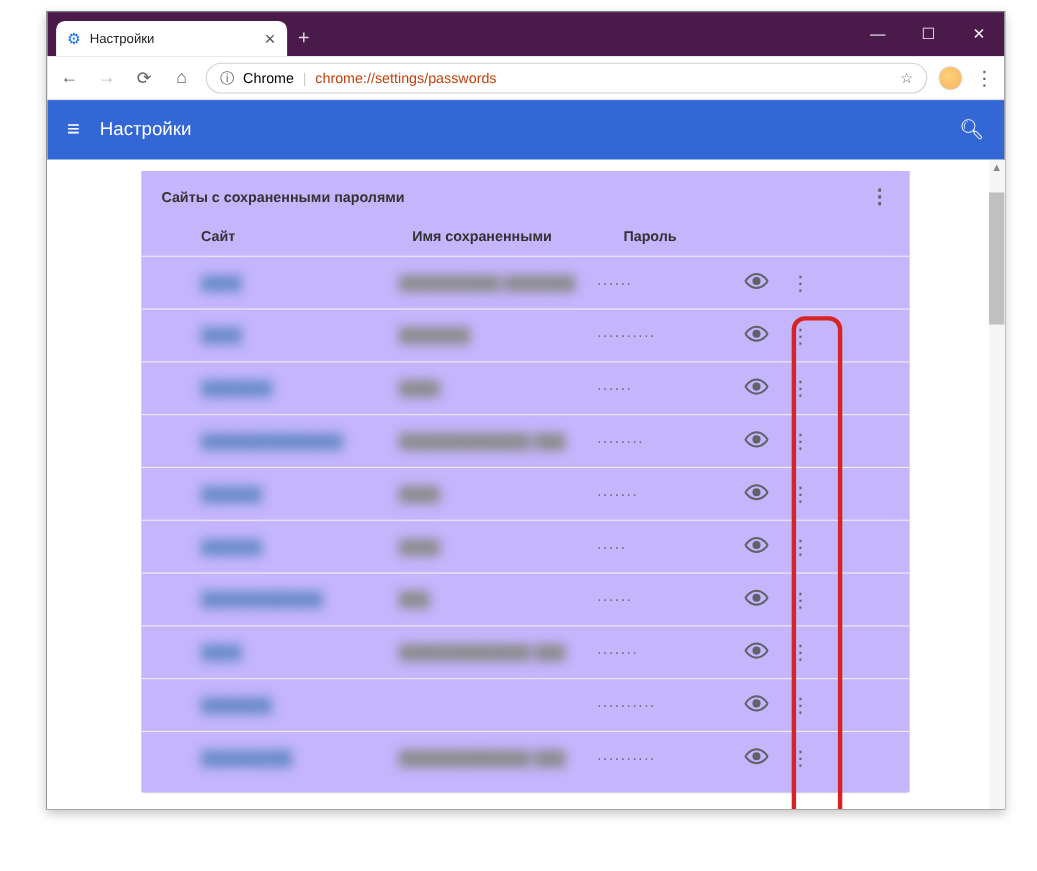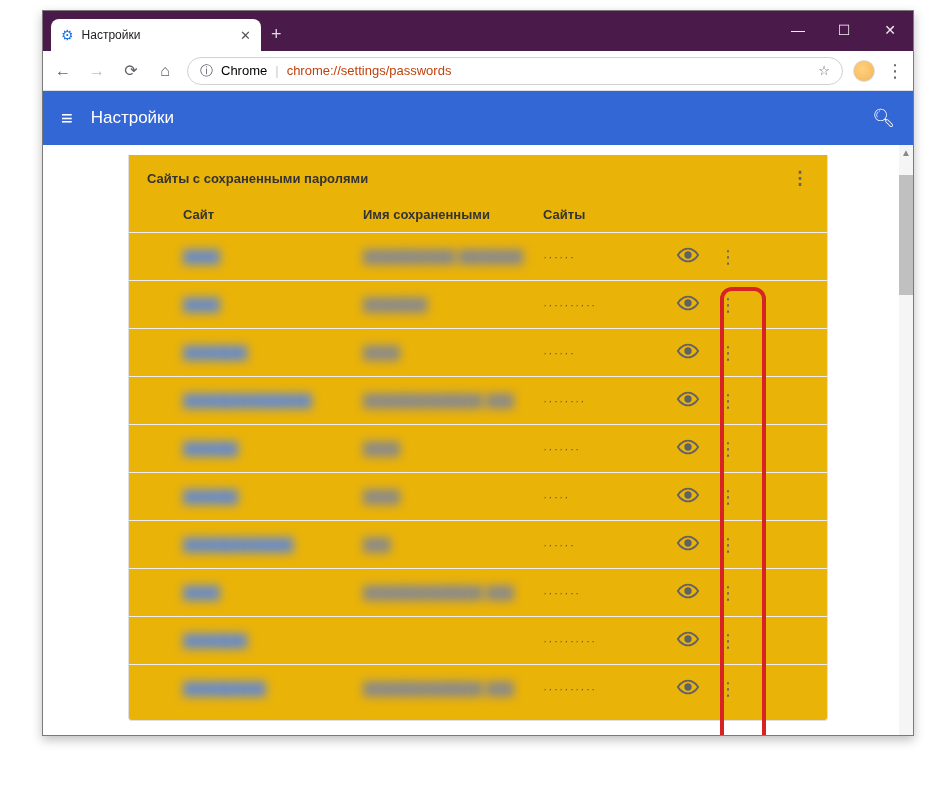--- a/index.html
+++ b/index.html
@@ -31,26 +31,26 @@
 
   
   .blueheader { height: 54px; background: #3367d6; color: #fff; display: flex; align-items: center; padding: 0 18px; font-size: 17px; gap: 18px; }
   .hamburger { font-size: 20px; cursor: pointer; }
   .blueheader .search { margin-left: auto; font-size: 18px; cursor: pointer; }
 
   
   .content { height: calc(100% - 40px - 40px - 54px); overflow-y: auto; background: #fff; position: relative; }
 
   
-  .card { margin: 10px auto; width: 700px; border: 1px solid #e0e0e0; border-top: none; border-radius: 0 0 4px 4px; background: #eab308; padding-bottom: 8px; }
+  .card { margin: 10px auto; width: 700px; border: 1px solid #e0e0e0; border-top: none; border-radius: 0 0 4px 4px; background: #c4b5fd; padding-bottom: 8px; }
   .card-header { display: flex; align-items: center; padding: 12px 18px 8px 18px; font-size: 13px; font-weight: bold; color: #333; }
   .card-header .more { margin-left: auto; color: #5f6368; font-size: 18px; cursor: pointer; }
 
   
-  .thead { display: flex; padding: 10px 18px 10px 54px; font-size: 13px; font-weight: bold; color: #333; gap: 0; }
+  .thead { display: flex; padding: 10px 18px 10px 54px; font-size: 13px; font-weight: bold; color: #333; gap: 12px; }
   .col-site { width: 180px; }
   .col-user { width: 180px; }
   .col-pass { width: 120px; }
   .row { display: flex; align-items: center; padding: 10px 18px 10px 54px; border-top: 1px solid #eee; font-size: 13px; color: #1a73e8; min-height: 48px; }
   .row .site { width: 180px; }
   .row .user { width: 180px; color: #5f6368; }
   .row .pass { width: 120px; color: #5f6368; letter-spacing: 1px; }
   .blur { filter: blur(5px); display: inline-block; color: #6a8bc8; font-weight: bold; }
   .blur.g { color: #8a8a8a; }
   .row .eye { width: 50px; text-align: center; color: #5f6368; cursor: pointer; }
@@ -108,21 +108,21 @@
 
   <div class="content">
     <div class="card">
       <div class="card-header">
         <span>Сайты с сохраненными паролями</span>
         <span class="more">⋮</span>
       </div>
       <div class="thead">
         <div class="col-site">Сайт</div>
         <div class="col-user">Имя сохраненными</div>
-        <div class="col-pass">Сайты</div>
+        <div class="col-pass">Пароль</div>
       </div>
       <div id="rows">
           <div class="row">
             <div class="site"><span class="blur">████</span></div>
             <div class="user"><span class="blur g">██████████ ███████</span></div>
             <div class="pass">······</div>
             <div class="eye"><svg viewBox="0 0 24 24" fill="none" stroke="#5f6368" stroke-width="2">
                 <path d="M1 12s4-7 11-7 11 7 11 7-4 7-11 7S1 12 1 12z"></path>
                 <circle cx="12" cy="12" r="3" fill="#5f6368"></circle>
               </svg></div>

